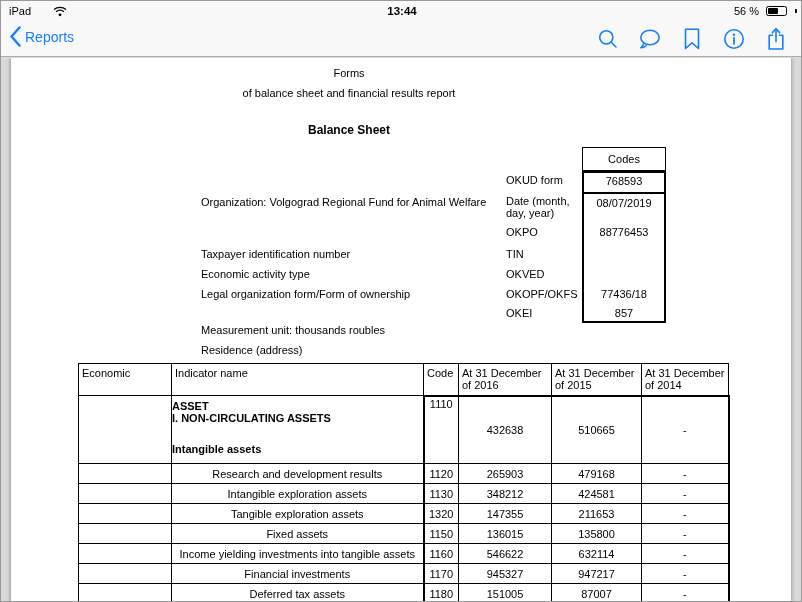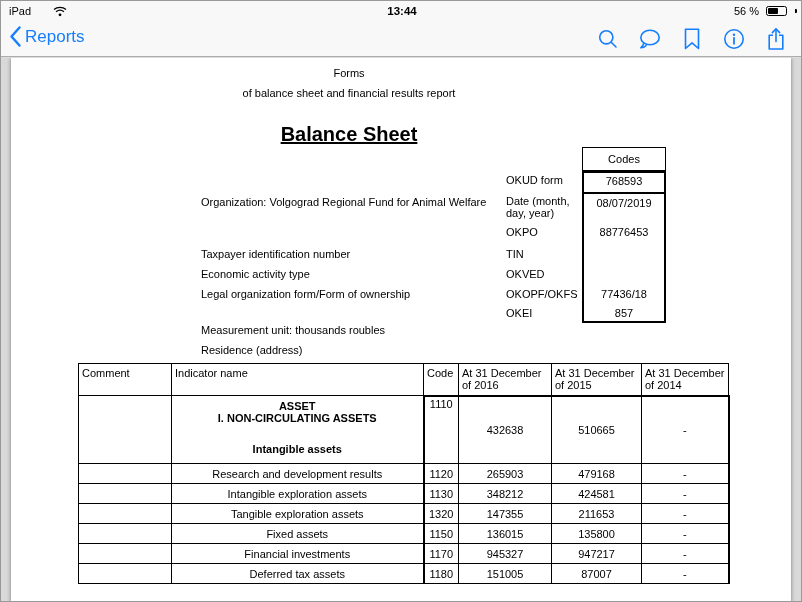--- a/index.html
+++ b/index.html
@@ -21,37 +21,37 @@
   .batt-body { position:relative; width:21px; height:10px; border:1px solid #000; border-radius:2.5px; }
   .batt-fill { position:absolute; left:1px; top:1px; bottom:1px; width:55%; background:#000; border-radius:1px; }
   .batt-nub { width:2px; height:4px; background:#000; border-radius:0 1px 1px 0; margin-left:1px; }
   
   #nav-bar {
     position:absolute; top:20px; left:0; width:802px; height:36px;
     background:#f8f8f8; border-bottom:1px solid #acacac;
   }
   #back-button {
     position:absolute; left:8px; top:5px; display:flex; align-items:center; gap:4px;
-    color:#157efd; font-size:17px; cursor:pointer;
+    color:#157efd; font-size:14px; cursor:pointer;
   }
   #nav-icons { position:absolute; right:14px; top:5px; display:flex; align-items:center; gap:16px; }
   .nav-icon { width:26px; height:26px; display:flex; align-items:center; justify-content:center; cursor:pointer; }
   
   #doc-viewport {
     position:absolute; top:57px; left:0; width:802px; height:545px;
     background:#d9d9d9; overflow:hidden;
   }
   #page {
     position:absolute; left:10px; top:0; width:780px; height:545px;
     background:#fff; box-shadow:0 0 4px rgba(0,0,0,.45);
     color:#000; font-size:11px; overflow:hidden;
   }
   .abs { position:absolute; }
   .center-col { left:0; width:676px; text-align:center; }
-  .doc-title { font-size:20px; font-weight:bold;text-decoration:underline; }
+  .doc-title { font-size:12px; font-weight:bold; }
   .doc-sub   { font-size:15px; font-weight:bold; }
   
   #codes-header {
     position:absolute; left:571px; top:89px; width:84px; height:24px;
     border:1px solid #000; display:flex; align-items:center; justify-content:center;
   }
   #codes-box {
     position:absolute; left:571px; top:113px; width:84px; height:152px;
     border:2px solid #000;
   }
@@ -69,21 +69,21 @@
   }
   #bs-table th { text-align:left; vertical-align:top; padding-top:3px; }
   #bs-table td.c { text-align:center; vertical-align:middle; }
   #bs-table td.code-top { text-align:center; vertical-align:top; }
   .tl2 { border-left-width:2px !important; }
   .tt2 { border-top-width:2px !important; }
   .tr2 { border-right-width:2px !important; }
   .section-cell { padding:0 !important; }
   .section-inner {
     height:64px; display:flex; flex-direction:column;
-    justify-content:space-between; text-align:center; font-weight:bold;
+    justify-content:space-between; text-align:left; font-weight:bold;
     padding:2px 0 7px 0;
   }
 </style>
 </head>
 <body>
 
 <div id="screen">
 
   <div id="status-bar">
     <div id="status-left">
@@ -182,21 +182,21 @@
         <colgroup>
           <col style="width:93px">
             <col style="width:252px">
             <col style="width:35px">
           <col style="width:93px">
             <col style="width:90px">
             <col style="width:87px">
         </colgroup>
         <tbody>
             <tr style="height:32px">
-          <th>Comment</th>
+          <th>Economic</th>
           <th>Indicator name</th>
           <th>Code</th>
           <th>At 31 December of 2016</th>
           <th>At 31 December of 2015</th>
           <th>At 31 December of 2014</th>
         </tr>
         <tr style="height:68px">
           <td></td>
           <td class="section-cell">
             <div class="section-inner">
@@ -239,20 +239,28 @@
         <tr style="height:20px">
           <td></td>
           <td class="c">Fixed assets</td>
           <td class="c tl2">1150</td>
           <td class="c">136015</td>
           <td class="c">135800</td>
           <td class="c tr2">-</td>
         </tr>
         <tr style="height:20px">
           <td></td>
+          <td class="c">Income yielding investments into tangible assets</td>
+          <td class="c tl2">1160</td>
+          <td class="c">546622</td>
+          <td class="c">632114</td>
+          <td class="c tr2">-</td>
+        </tr>
+        <tr style="height:20px">
+          <td></td>
           <td class="c">Financial investments</td>
           <td class="c tl2">1170</td>
           <td class="c">945327</td>
           <td class="c">947217</td>
           <td class="c tr2">-</td>
         </tr>
         <tr style="height:20px">
           <td></td>
           <td class="c">Deferred tax assets</td>
           <td class="c tl2">1180</td>

